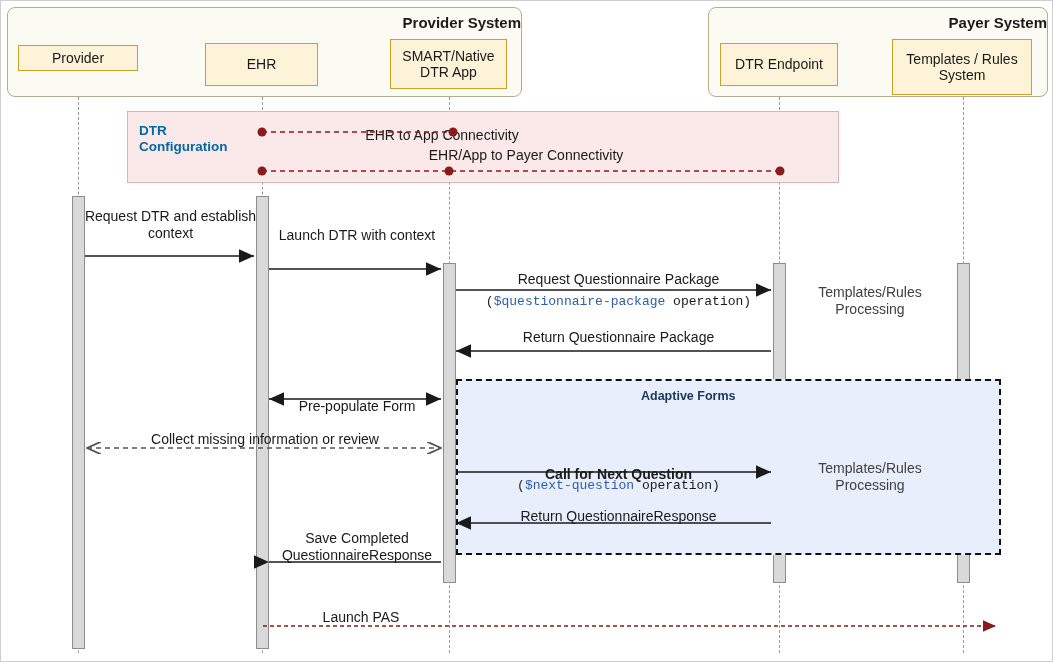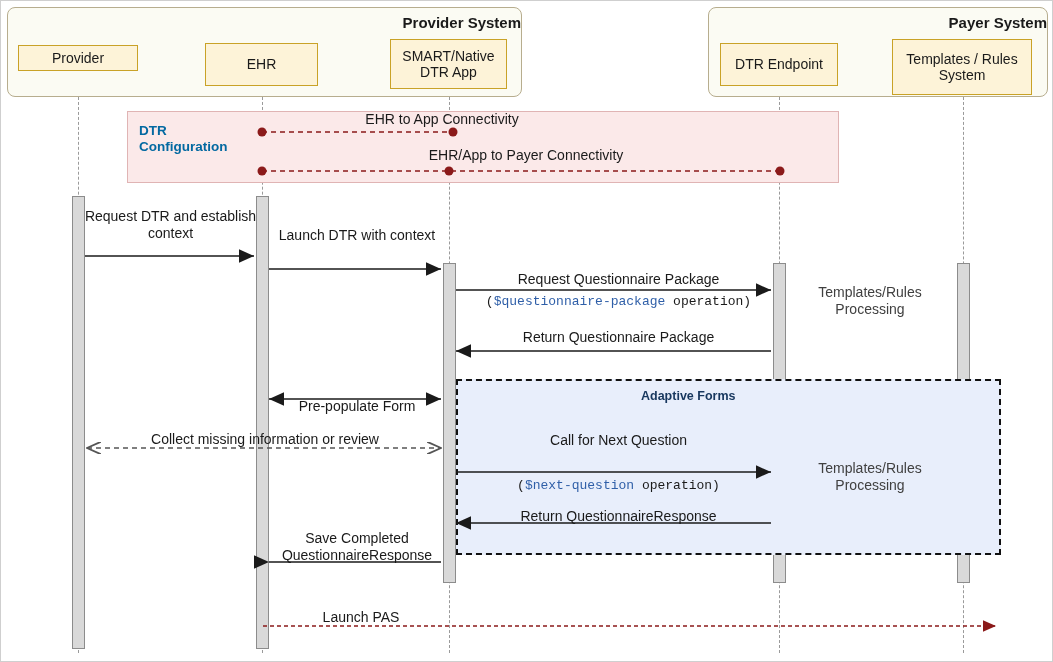--- a/index.html
+++ b/index.html
@@ -163,21 +163,21 @@
   <div class="lifeline" style="left:77px; top:96px; height:556px;"></div>
   <div class="lifeline" style="left:261px; top:96px; height:556px;"></div>
   <div class="lifeline" style="left:448px; top:96px; height:556px;"></div>
   <div class="lifeline" style="left:778px; top:96px; height:556px;"></div>
   <div class="lifeline" style="left:962px; top:96px; height:556px;"></div>
 
   <div class="config-box" style="left:126px; top:110px; width:712px; height:72px;"></div>
   <div class="config-label" style="left:138px; top:122px; width:112px;">
     <span>DTR Configuration</span>
   </div>
-  <div class="msg-text" style="left:265px; top:110px; width:352px; text-align:center;">
+  <div class="msg-text" style="left:265px; top:126px; width:352px; text-align:center;">
     <span>EHR to App Connectivity</span>
   </div>
   <div class="msg-text" style="left:414px; top:146px; width:222px; text-align:center;">
     <span>EHR/App to Payer Connectivity</span>
   </div>
 
   <div class="activation" style="left:71px; top:195px; height:453px;"></div>
   <div class="activation" style="left:255px; top:195px; height:453px;"></div>
   <div class="activation" style="left:442px; top:262px; height:320px;"></div>
   <div class="activation" style="left:772px; top:262px; height:320px;"></div>
@@ -208,21 +208,21 @@
   </div>
 
   <div class="msg-text" style="left:271px; top:397px; width:170px;">
     <span>Pre-populate Form</span>
   </div>
 
   <div class="msg-text" style="left:88px; top:430px; width:352px;">
     <span>Collect missing information or review</span>
   </div>
 
-  <div class="msg-text" style="left:460px; top:431px; width:315px;">
+  <div class="msg-text" style="left:460px; top:465px; width:315px;font-weight:bold;">
     <span>Call for Next Question</span>
   </div>
   <div class="msg-text op" style="left:460px; top:477px; width:315px;">
     <span>(</span><span class="op-name">$next-question</span><span> operation)</span>
   </div>
 
   <div class="msg-text" style="left:460px; top:507px; width:315px;">
     <span>Return QuestionnaireResponse</span>
   </div>
 

